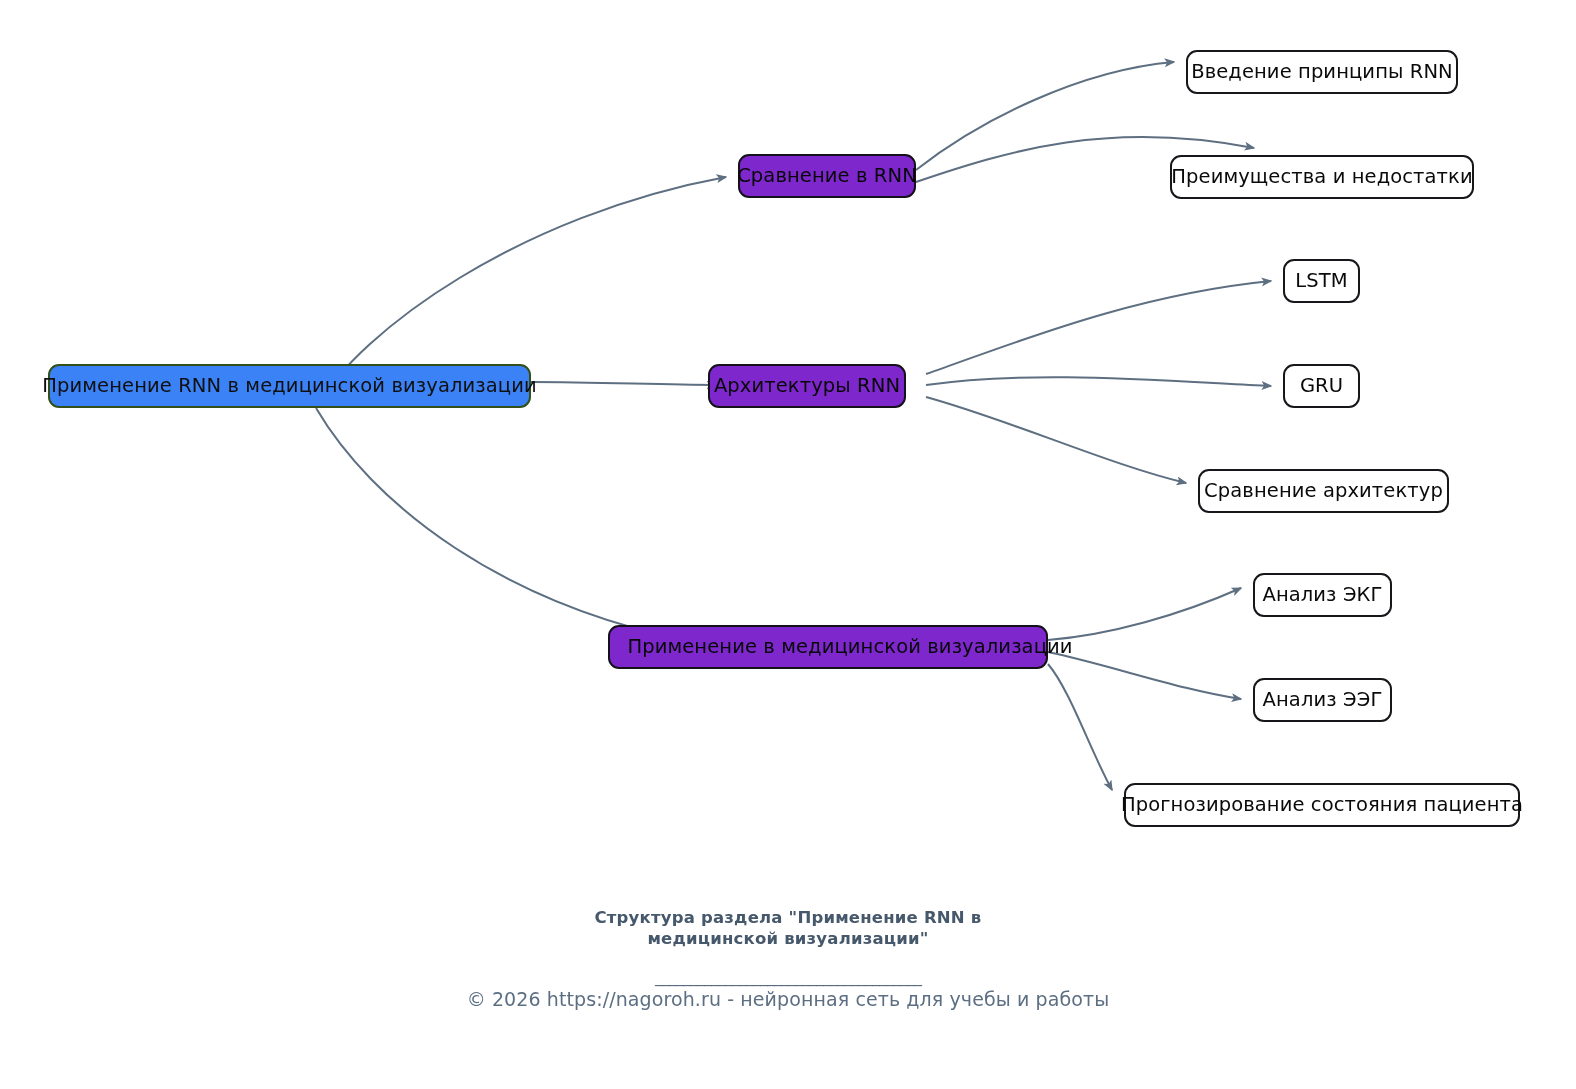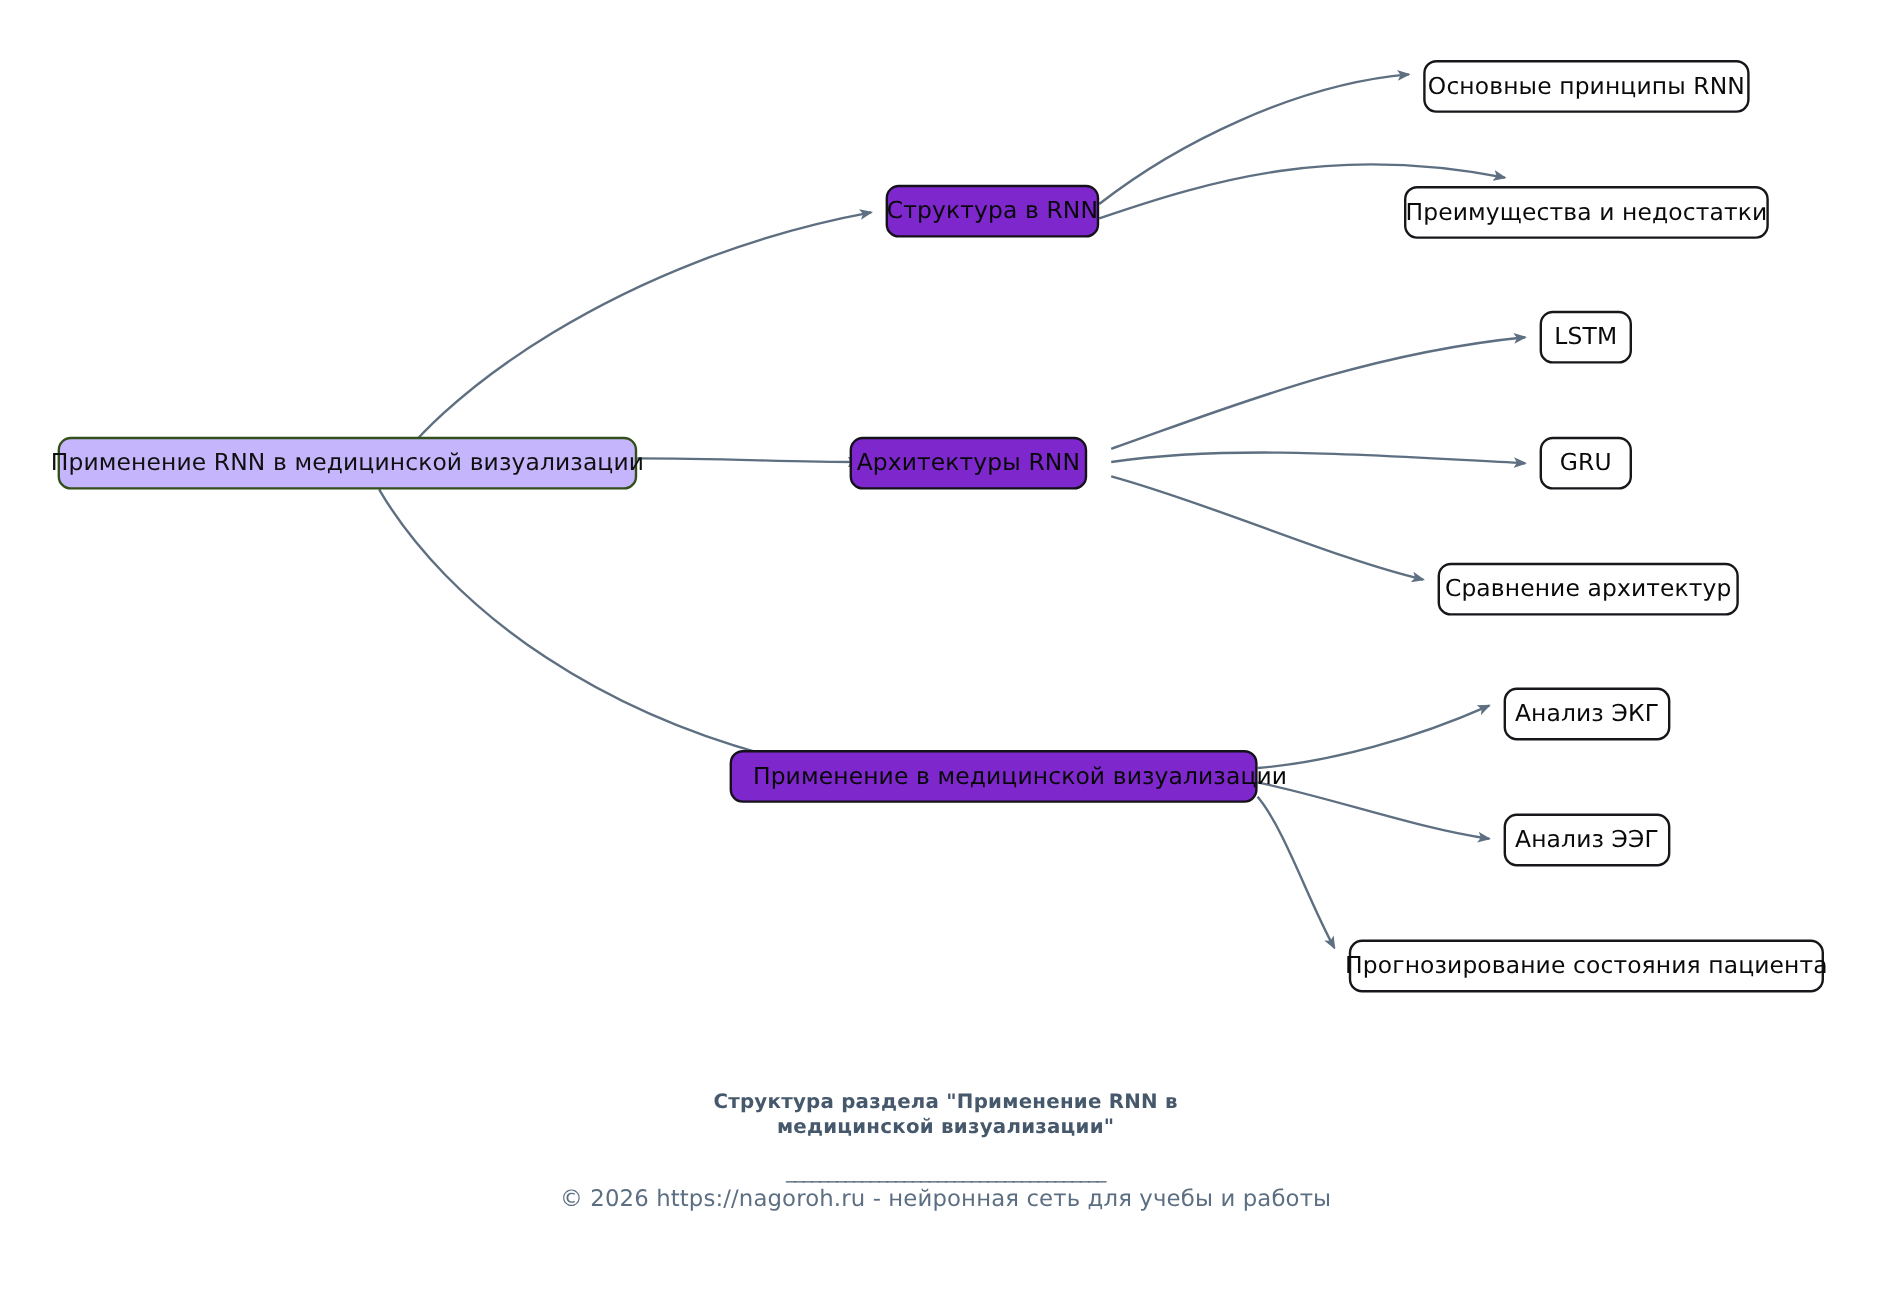--- a/index.html
+++ b/index.html
@@ -42,21 +42,21 @@
     white-space: nowrap;
     line-height: 1;
     letter-spacing: 0.1px;
   }
 
   .node-label {
     display: block;
   }
 
   .node.root {
-    background: #c4b5fd;
+    background: #3b82f6;
     border: 2px solid #33501a;
     color: #101010;
     font-size: 19.5px;
   }
 
   .node.branch {
     background: #7d27cd;
     border: 2px solid #14111a;
     color: #080808;
     font-size: 19.5px;
@@ -124,30 +124,30 @@
         <path d="M 1048 652 C 1110 665, 1180 690, 1241 699" fill="none" stroke="#5d6f81" stroke-width="2" marker-end="url(#arrowhead)"></path>
         <path d="M 1048 664 C 1070 690, 1090 750, 1112 790" fill="none" stroke="#5d6f81" stroke-width="2" marker-end="url(#arrowhead)"></path>
       </g>
   </svg>
 
   <div id="nodes">
       <div class="node root" style="left: 48px; top: 364px; width: 483px; height: 44px;">
         <span class="node-label">Применение RNN в медицинской визуализации</span>
       </div>
       <div class="node branch" style="left: 738px; top: 154px; width: 178px; height: 44px;">
-        <span class="node-label">Структура в RNN</span>
+        <span class="node-label">Сравнение в RNN</span>
       </div>
       <div class="node branch" style="left: 708px; top: 364px; width: 198px; height: 44px;">
         <span class="node-label">Архитектуры RNN</span>
       </div>
       <div class="node branch" style="left: 608px; top: 625px; width: 440px; height: 44px; padding-left: 44px;">
         <span class="node-label">Применение в медицинской визуализации</span>
       </div>
       <div class="node leaf" style="left: 1186px; top: 50px; width: 272px; height: 44px;">
-        <span class="node-label">Основные принципы RNN</span>
+        <span class="node-label">Введение принципы RNN</span>
       </div>
       <div class="node leaf" style="left: 1170px; top: 155px; width: 304px; height: 44px;">
         <span class="node-label">Преимущества и недостатки</span>
       </div>
       <div class="node leaf" style="left: 1283px; top: 259px; width: 77px; height: 44px;">
         <span class="node-label">LSTM</span>
       </div>
       <div class="node leaf" style="left: 1283px; top: 364px; width: 77px; height: 44px;">
         <span class="node-label">GRU</span>
       </div>

